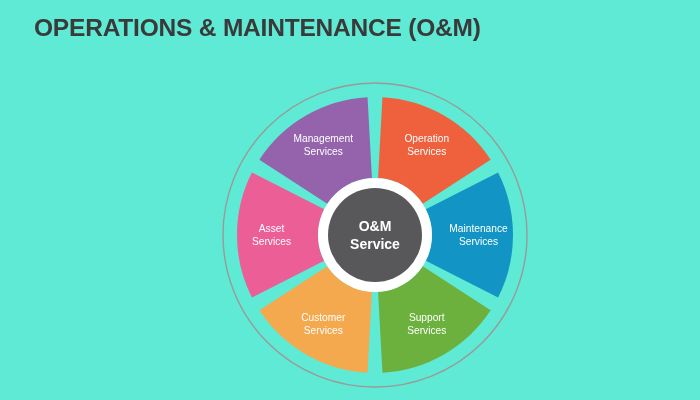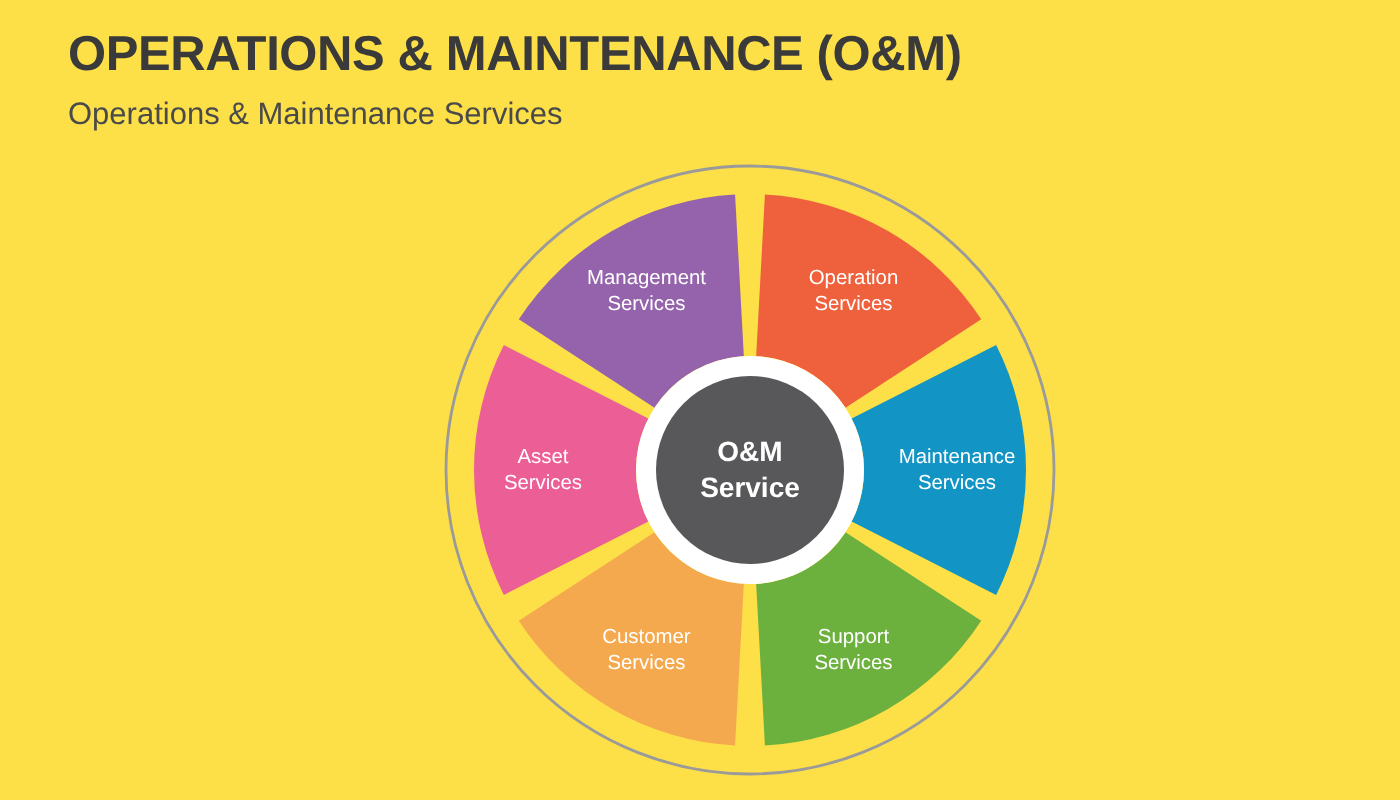--- a/index.html
+++ b/index.html
@@ -12,21 +12,21 @@
     height: 400px;
     background: #ffffff;
     font-family: "Liberation Sans", sans-serif;
     overflow: hidden;
     position: relative;
   }
   #slide {
     position: relative;
     width: 700px;
     height: 400px;
-    background: #fde047;
+    background: #5eead4;
   }
   #title-block {
     position: absolute;
     left: 34px;
     top: 14px;
     width: 620px;
   }
   #slide-title {
     font-size: 24.5px;
     font-weight: bold;
@@ -74,21 +74,20 @@
     pointer-events: none;
   }
 </style>
 </head>
 <body>
 
 <div id="slide">
 
   <div id="title-block">
     <h1 id="slide-title">OPERATIONS &amp; MAINTENANCE (O&amp;M)</h1>
-    <p id="slide-subtitle">Operations &amp; Maintenance Services</p>
   </div>
 
   <div id="wheel-wrap">
     <svg id="wheel" viewBox="0 0 320 320" xmlns="http://www.w3.org/2000/svg">
       <circle id="outer-ring" cx="160" cy="160" r="152" fill="none" stroke="#9a9a9a" stroke-width="1.4"></circle>
       <g id="segments">
           <path d="M 167.46 22.20 A 138 138 0 0 1 275.61 84.64 L 207.75 128.87 A 57 57 0 0 0 163.08 103.08 Z" fill="#EF603C"></path>
           <text class="seg-label" x="211.75" y="64.37">Operation</text>
           <text class="seg-label" x="211.75" y="77.37">Services</text>
           <path d="M 283.07 97.56 A 138 138 0 0 1 283.07 222.44 L 210.83 185.79 A 57 57 0 0 0 210.83 134.21 Z" fill="#1295C4"></path>

